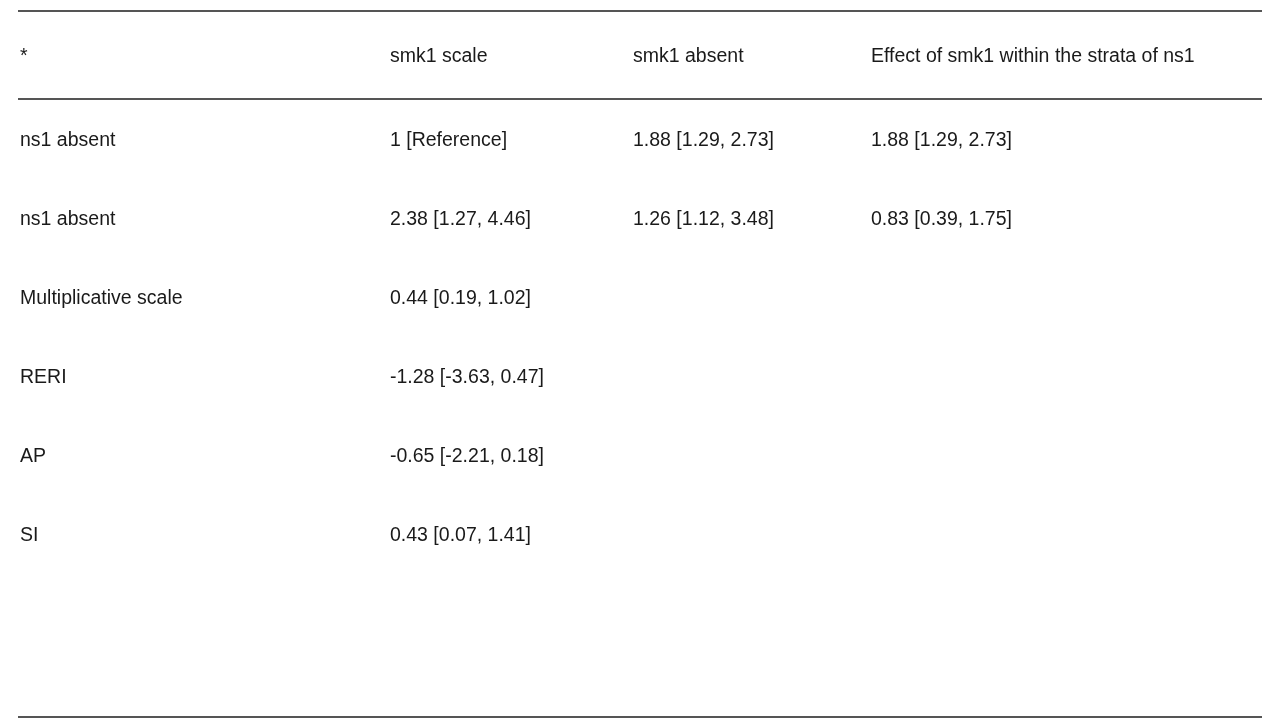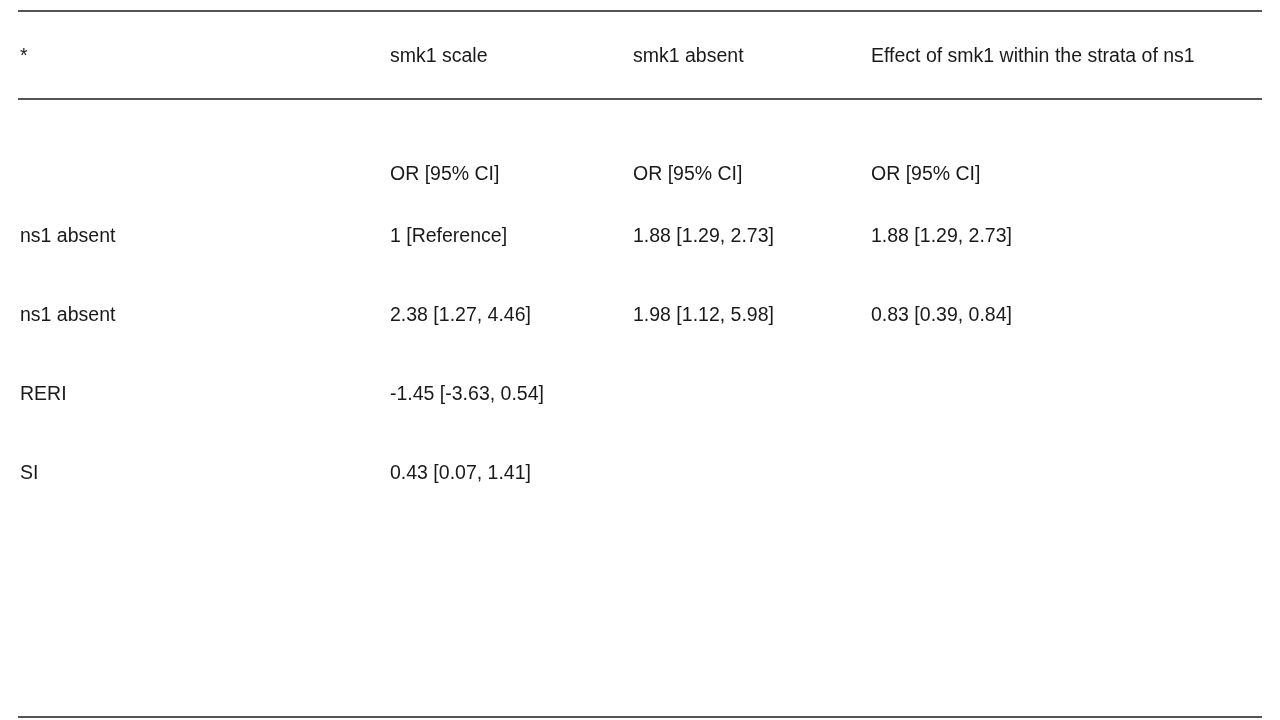--- a/index.html
+++ b/index.html
@@ -96,50 +96,56 @@
     </colgroup>
     <thead>
       <tr class="header-row">
         <th class="c-first">*</th>
         <th>smk1 scale</th>
         <th>smk1 absent</th>
         <th>Effect of smk1 within the strata of ns1</th>
       </tr>
     </thead>
     <tbody>
-      <tr class="subhead-row">
-        <td class="c-first"></td>
-        <td>OR [95% CI]</td>
-        <td>OR [95% CI]</td>
-        <td>OR [95% CI]</td>
-      </tr>
 
       <tr class="data-row">
         <td class="c-first">ns1 absent</td>
         <td>1 [Reference]</td>
         <td>1.88 [1.29, 2.73]</td>
         <td>1.88 [1.29, 2.73]</td>
       </tr>
 
       <tr class="data-row">
         <td class="c-first">ns1 absent</td>
         <td>2.38 [1.27, 4.46]</td>
-        <td>1.98 [1.12, 5.98]</td>
-        <td>0.83 [0.39, 0.84]</td>
+        <td>1.26 [1.12, 3.48]</td>
+        <td>0.83 [0.39, 1.75]</td>
       </tr>
 
 
-
       <tr class="data-row">
-        <td class="c-first">RERI</td>
-        <td>-1.45 [-3.63, 0.54]</td>
+        <td class="c-first">Multiplicative scale</td>
+        <td>0.44 [0.19, 1.02]</td>
         <td></td>
         <td></td>
       </tr>
 
+      <tr class="data-row">
+        <td class="c-first">RERI</td>
+        <td>-1.28 [-3.63, 0.47]</td>
+        <td></td>
+        <td></td>
+      </tr>
+
+      <tr class="data-row">
+        <td class="c-first">AP</td>
+        <td>-0.65 [-2.21, 0.18]</td>
+        <td></td>
+        <td></td>
+      </tr>
 
       <tr class="data-row">
         <td class="c-first">SI</td>
         <td>0.43 [0.07, 1.41]</td>
         <td></td>
         <td></td>
       </tr>
     </tbody>
   </table>
   <div class="bottom-rule"></div>

